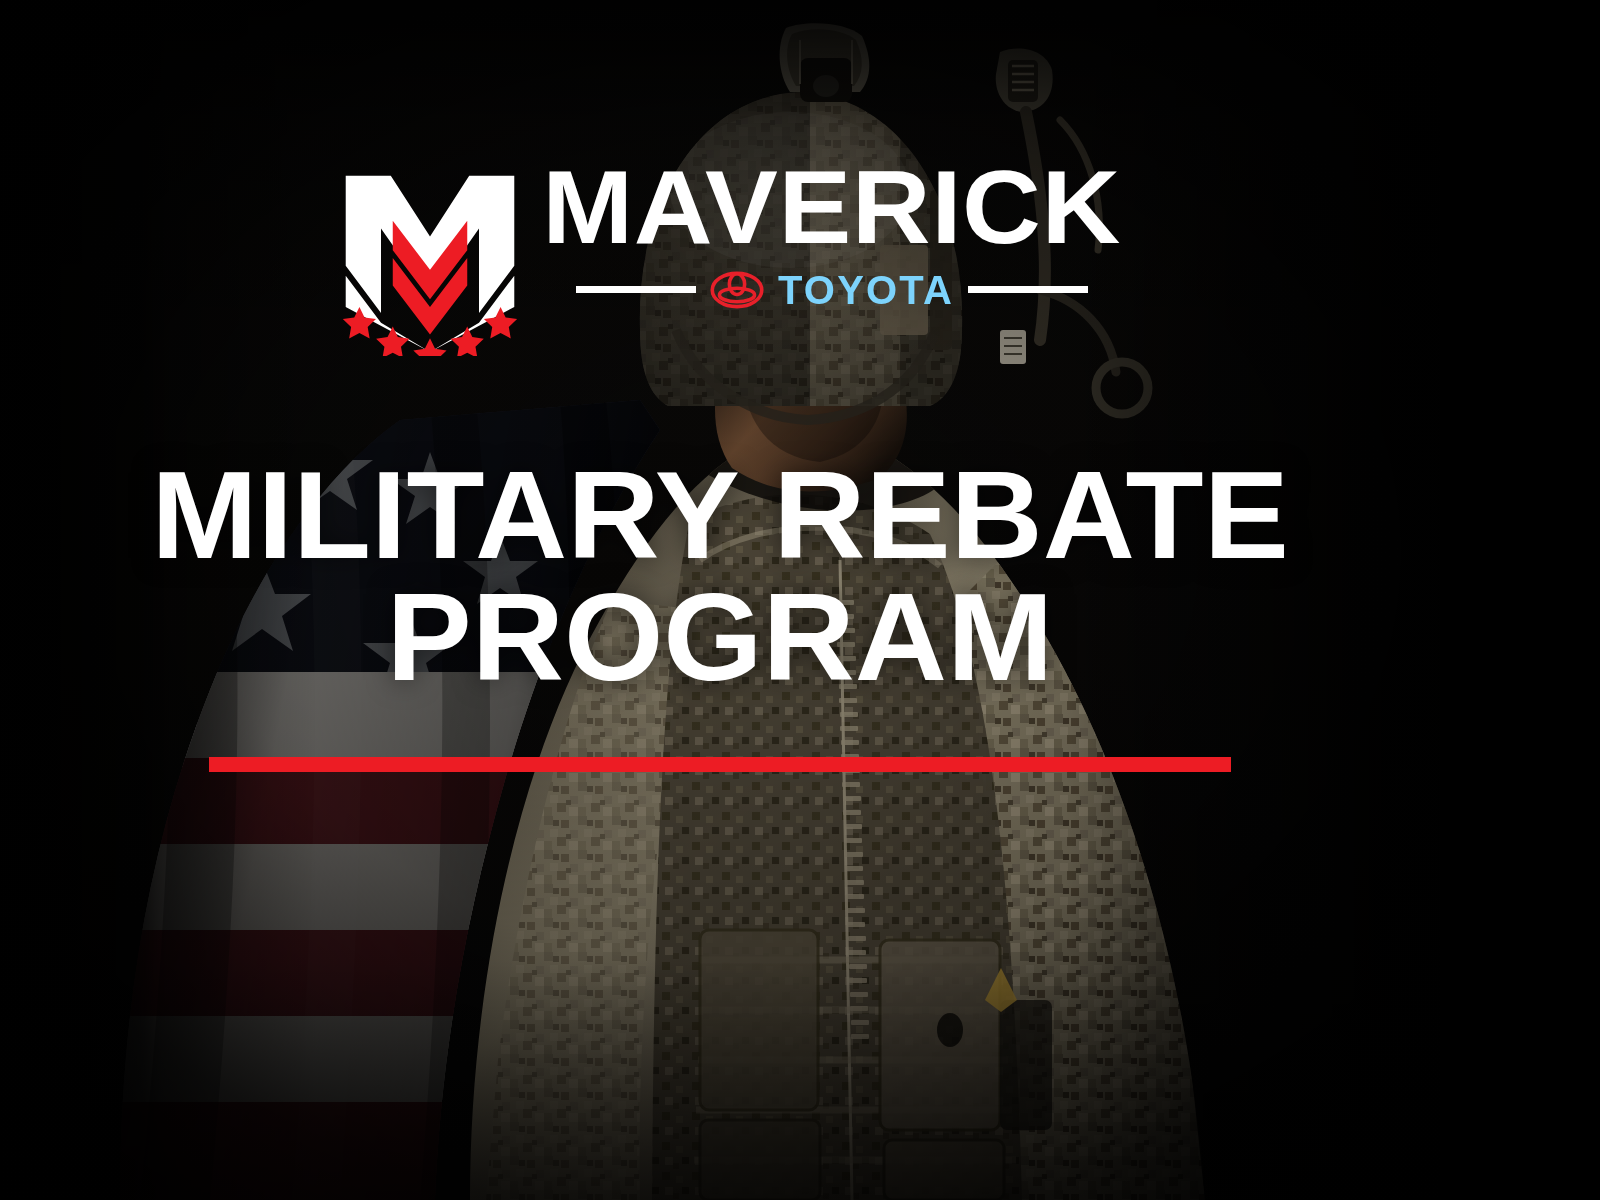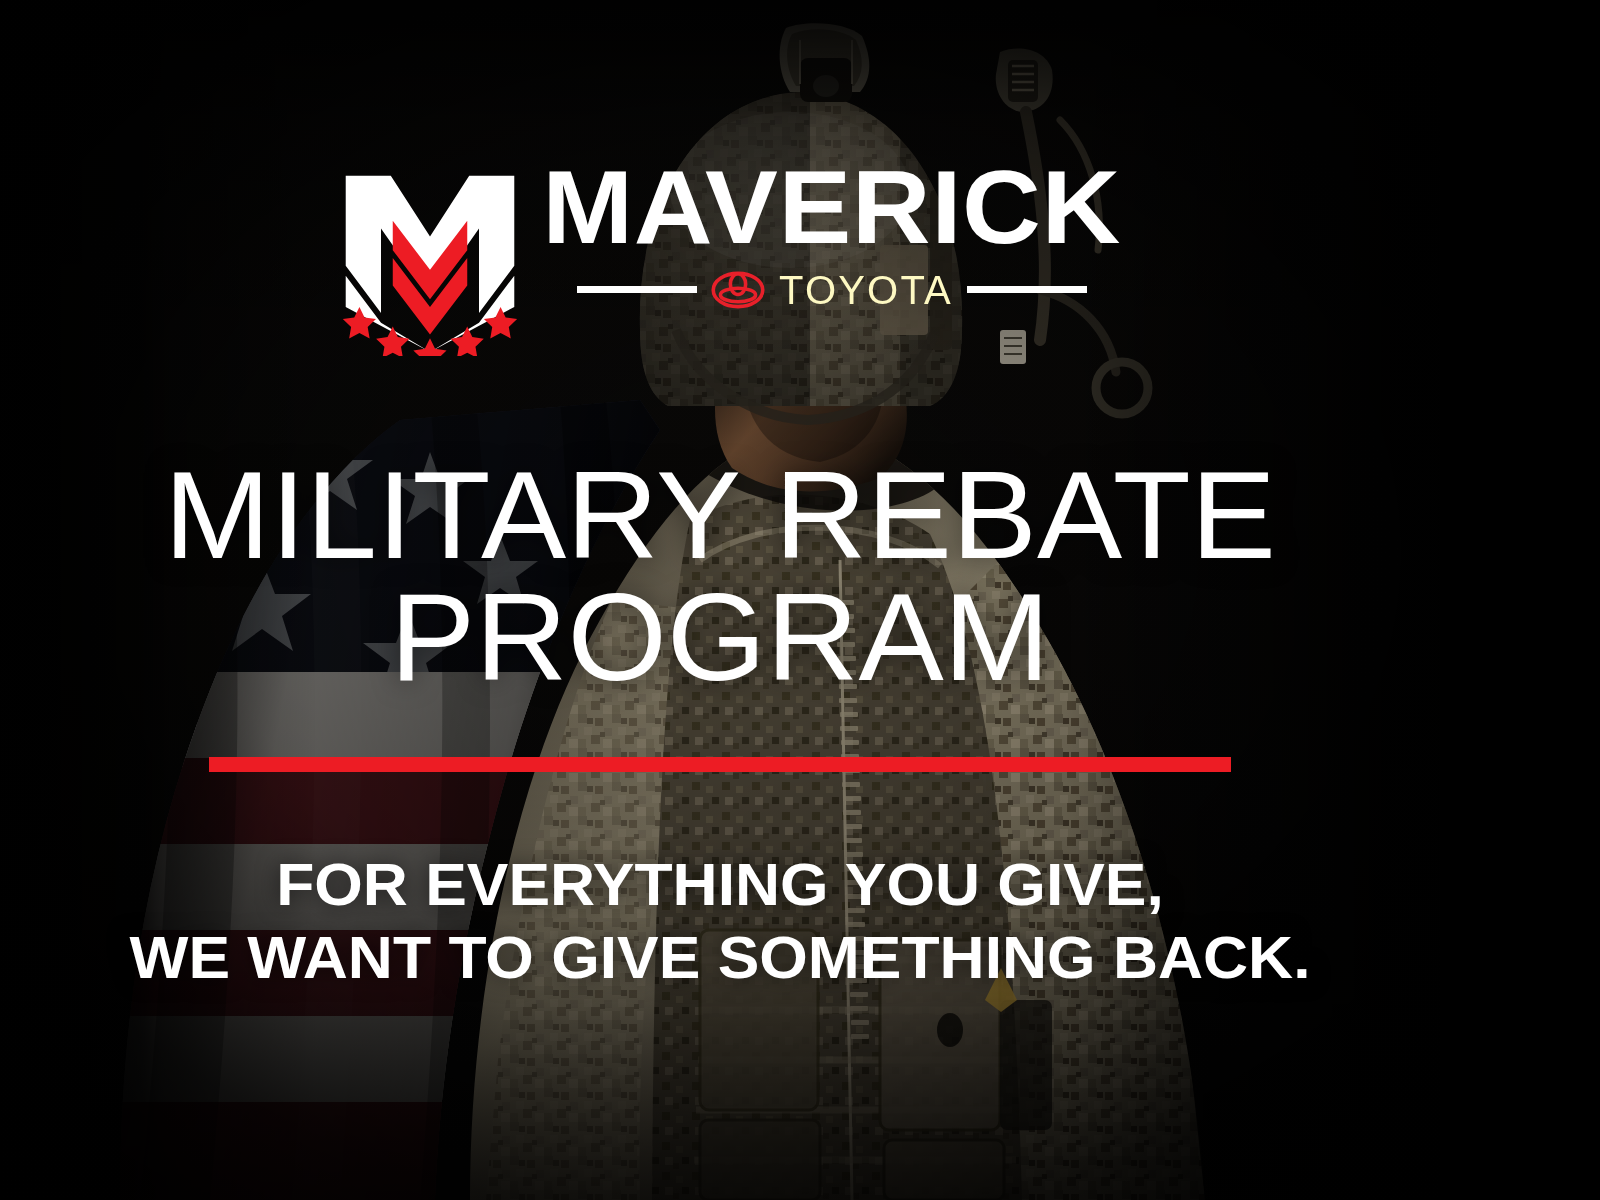--- a/index.html
+++ b/index.html
@@ -51,29 +51,29 @@
   }
 
   #toyota-lockup{
     margin-top:14px;
     display:flex; align-items:center; justify-content:center; gap:14px;
     width:100%;
   }
   .rule-white{ height:7px; background:#ffffff; width:120px; flex:none; }
   #toyota-emblem{ width:54px; height:38px; flex:none; }
   #toyota-word{
-    font-size:40px; font-weight:400; color:#fef9c3;
+    font-size:40px; font-weight:700; color:#7dd3fc;
     letter-spacing:0.055em; line-height:1; white-space:nowrap;
   }
 
   
   #headline{
     position:absolute; left:0; right:0; top:455px;
     text-align:center; color:#ffffff;
-    font-weight:400; font-size:124px; line-height:0.98;
+    font-weight:700; font-size:124px; line-height:0.98;
     letter-spacing:0.000em;
     font-stretch:condensed;
     text-shadow:0 0 26px rgba(0,0,0,0.55);
   }
   #headline .hl-line{ display:block; transform:scaleX(1.03); }
 
   
   #divider-wrap{ position:absolute; left:0; right:0; top:757px; display:flex; justify-content:center; }
   #red-divider{ width:1022px; height:15px; background:#ED1C24; }
 
@@ -410,19 +410,15 @@
 
     <h1 id="headline">
       <span class="hl-line">MILITARY REBATE</span>
       <span class="hl-line">PROGRAM</span>
     </h1>
 
     <div id="divider-wrap">
       <div id="red-divider"></div>
     </div>
 
-    <h2 id="subheadline">
-      <span class="sub-line">FOR EVERYTHING YOU GIVE,</span>
-      <span class="sub-line">WE WANT TO GIVE SOMETHING BACK.</span>
-    </h2>
 
   </div>
 </div>
 
 </body></html>

